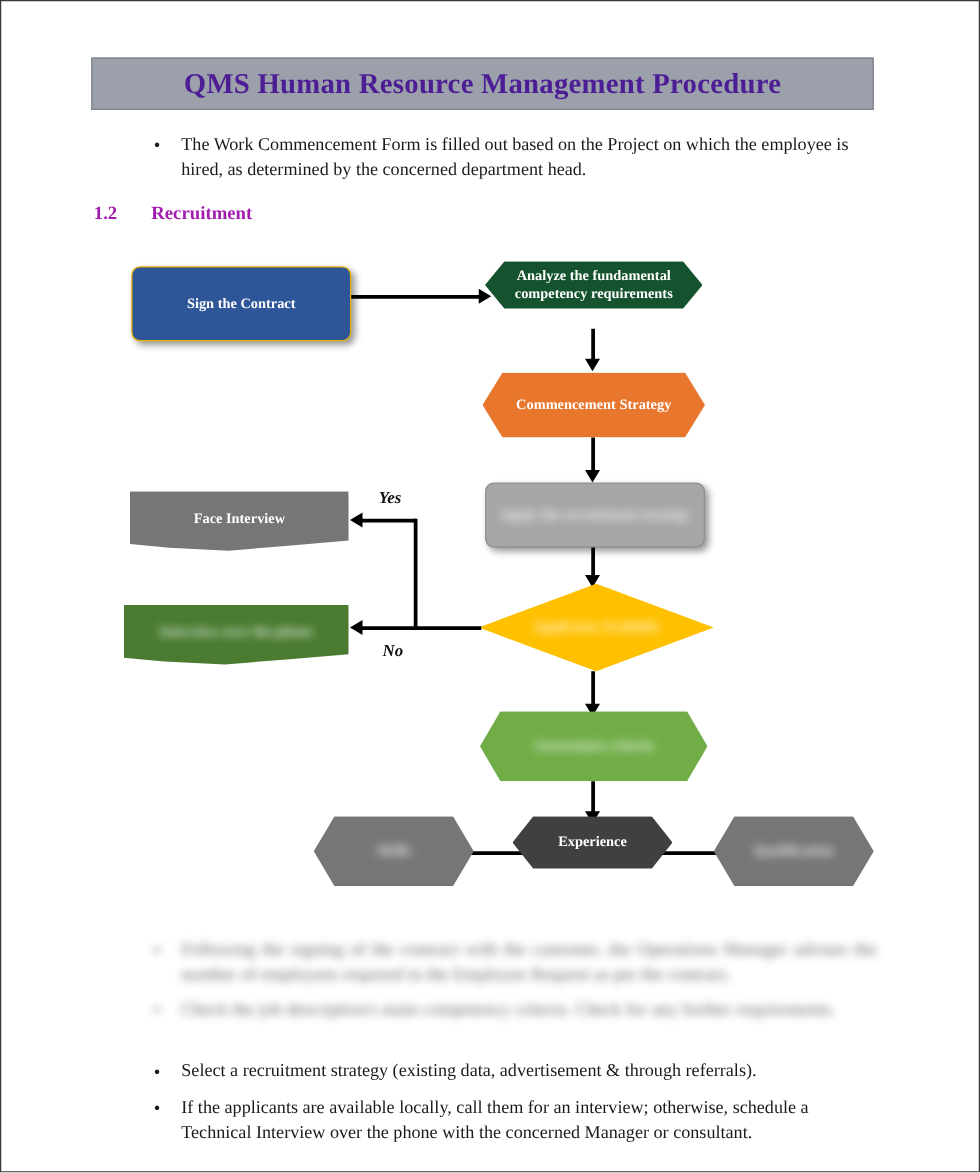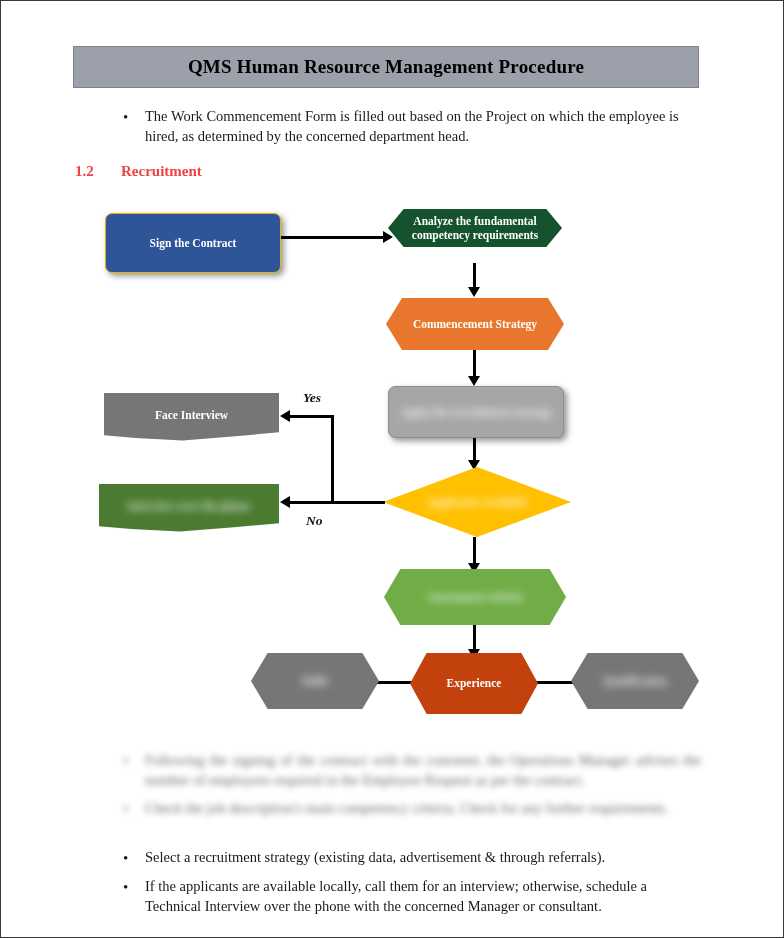--- a/index.html
+++ b/index.html
@@ -28,22 +28,22 @@
     width: 626px;
     height: 42px;
     background: #9ba0aa;
     border: 1px solid #7d828c;
     box-sizing: border-box;
     display: flex;
     align-items: center;
     justify-content: center;
   }
   .header-banner .title {
-    color: #000000;
-    font-size: 19px;
+    color: #4c1d95;
+    font-size: 23px;
     font-weight: bold;
     letter-spacing: 0.2px;
   }
 
   
   .bullet-row {
     position: absolute;
     display: flex;
     font-size: 14.5px;
     color: #1a1a1a;
@@ -65,21 +65,21 @@
   }
   .justify { text-align: justify; }
 
   .section-heading {
     position: absolute;
     left: 74px;
     top: 162px;
     display: flex;
     font-size: 15px;
     font-weight: bold;
-    color: #ef4444;
+    color: #a21caf;
   }
   .section-heading .num { width: 46px; }
 
   
   .flow { position: absolute; left: 0; top: 0; width: 784px; height: 938px; }
   .node {
     position: absolute;
     display: flex;
     align-items: center;
     justify-content: center;
@@ -223,21 +223,21 @@
 
     <div class="connector" style="left:472px; top:624px; width:2.5px; height:28px;"></div>
     <div class="arrow-head arrow-down" style="left:467px; top:648px;"></div>
 
     <div class="connector" style="left:368px; top:680px; width:50px; height:2.5px;"></div>
     <div class="connector" style="left:527px; top:680px; width:50px; height:2.5px;"></div>
 
     <div class="node hex-wide shadow" style="left:250px; top:652px; width:128px; height:56px; background:#767676;">
       <span class="label blur">Skills</span>
     </div>
-    <div class="node hex-wide shadow" style="left:409px; top:652px; width:128px; height:61px; background:#c2410c;">
+    <div class="node hex-wide shadow" style="left:409px; top:652px; width:128px; height:42px; background:#404040;">
       <span class="label">Experience</span>
     </div>
     <div class="node hex-wide shadow" style="left:570px; top:652px; width:128px; height:56px; background:#767676;">
       <span class="label blur">Qualification</span>
     </div>
 
   </div>
 
   <div class="bullet-row blurred" style="left:122px; top:750px; width:578px;">
     <span class="dot">•</span>

